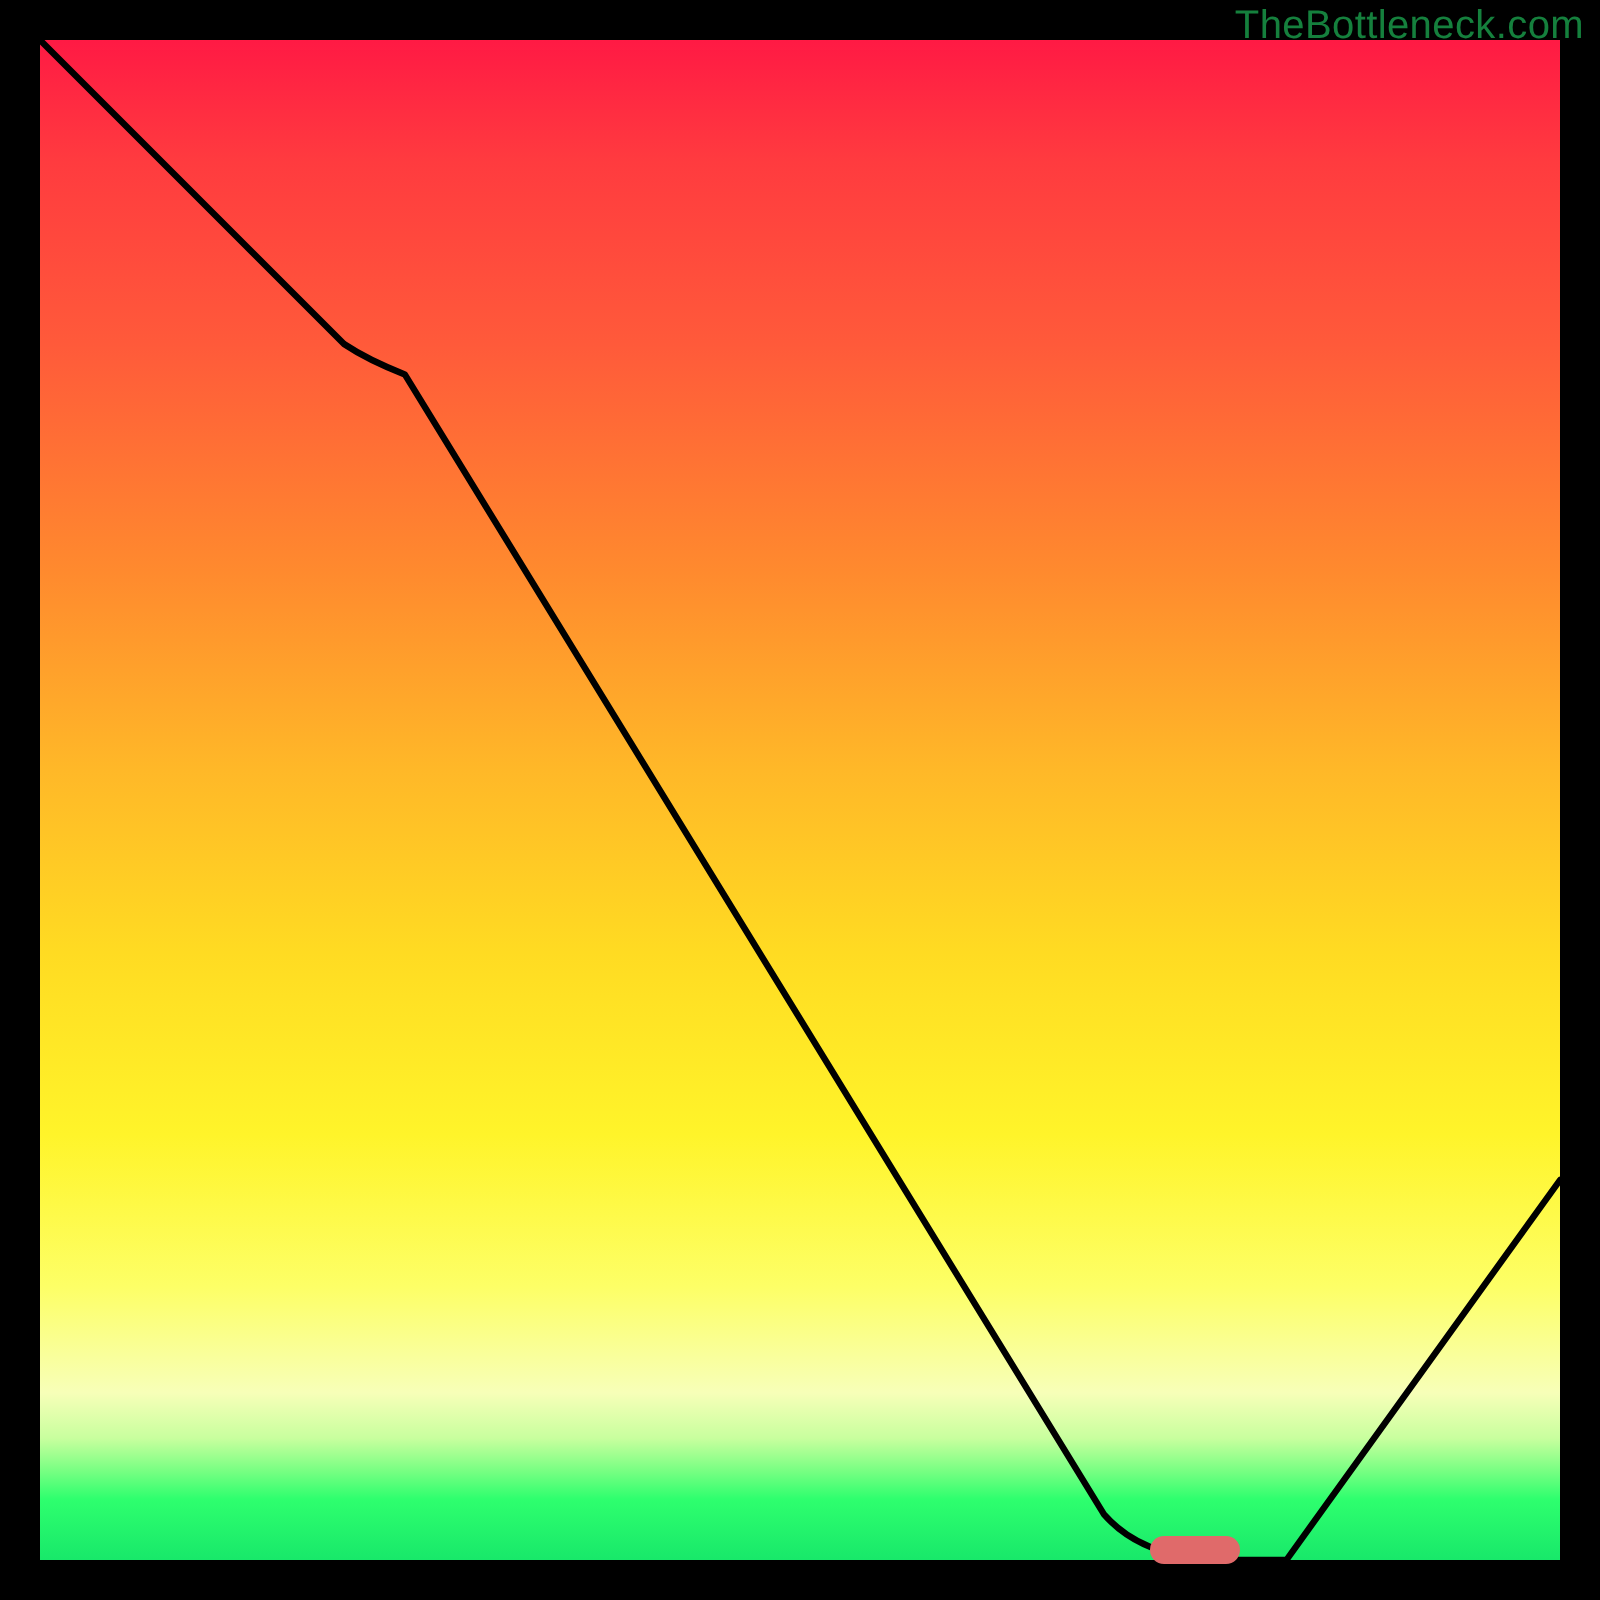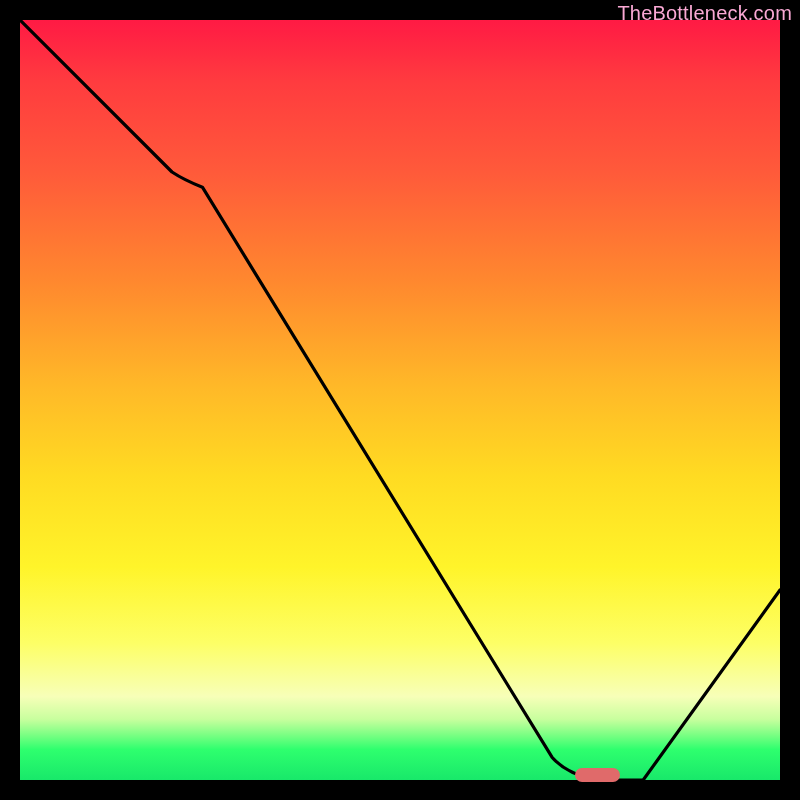--- a/index.html
+++ b/index.html
@@ -54,21 +54,21 @@
     position: absolute;
     width: 50px;
     height: 14px;
     background: #e06a6a;
     border-radius: 7px;
   }
   .watermark {
     position: absolute;
     top: 2px;
     right: 8px;
-    color: #f9a8d4;
+    color: #15803d;
     font-size: 20px;
     font-weight: 500;
     letter-spacing: 0.2px;
     user-select: none;
   }
 </style>
 </head>
 <body>
 
 <div class="watermark">TheBottleneck.com</div>

